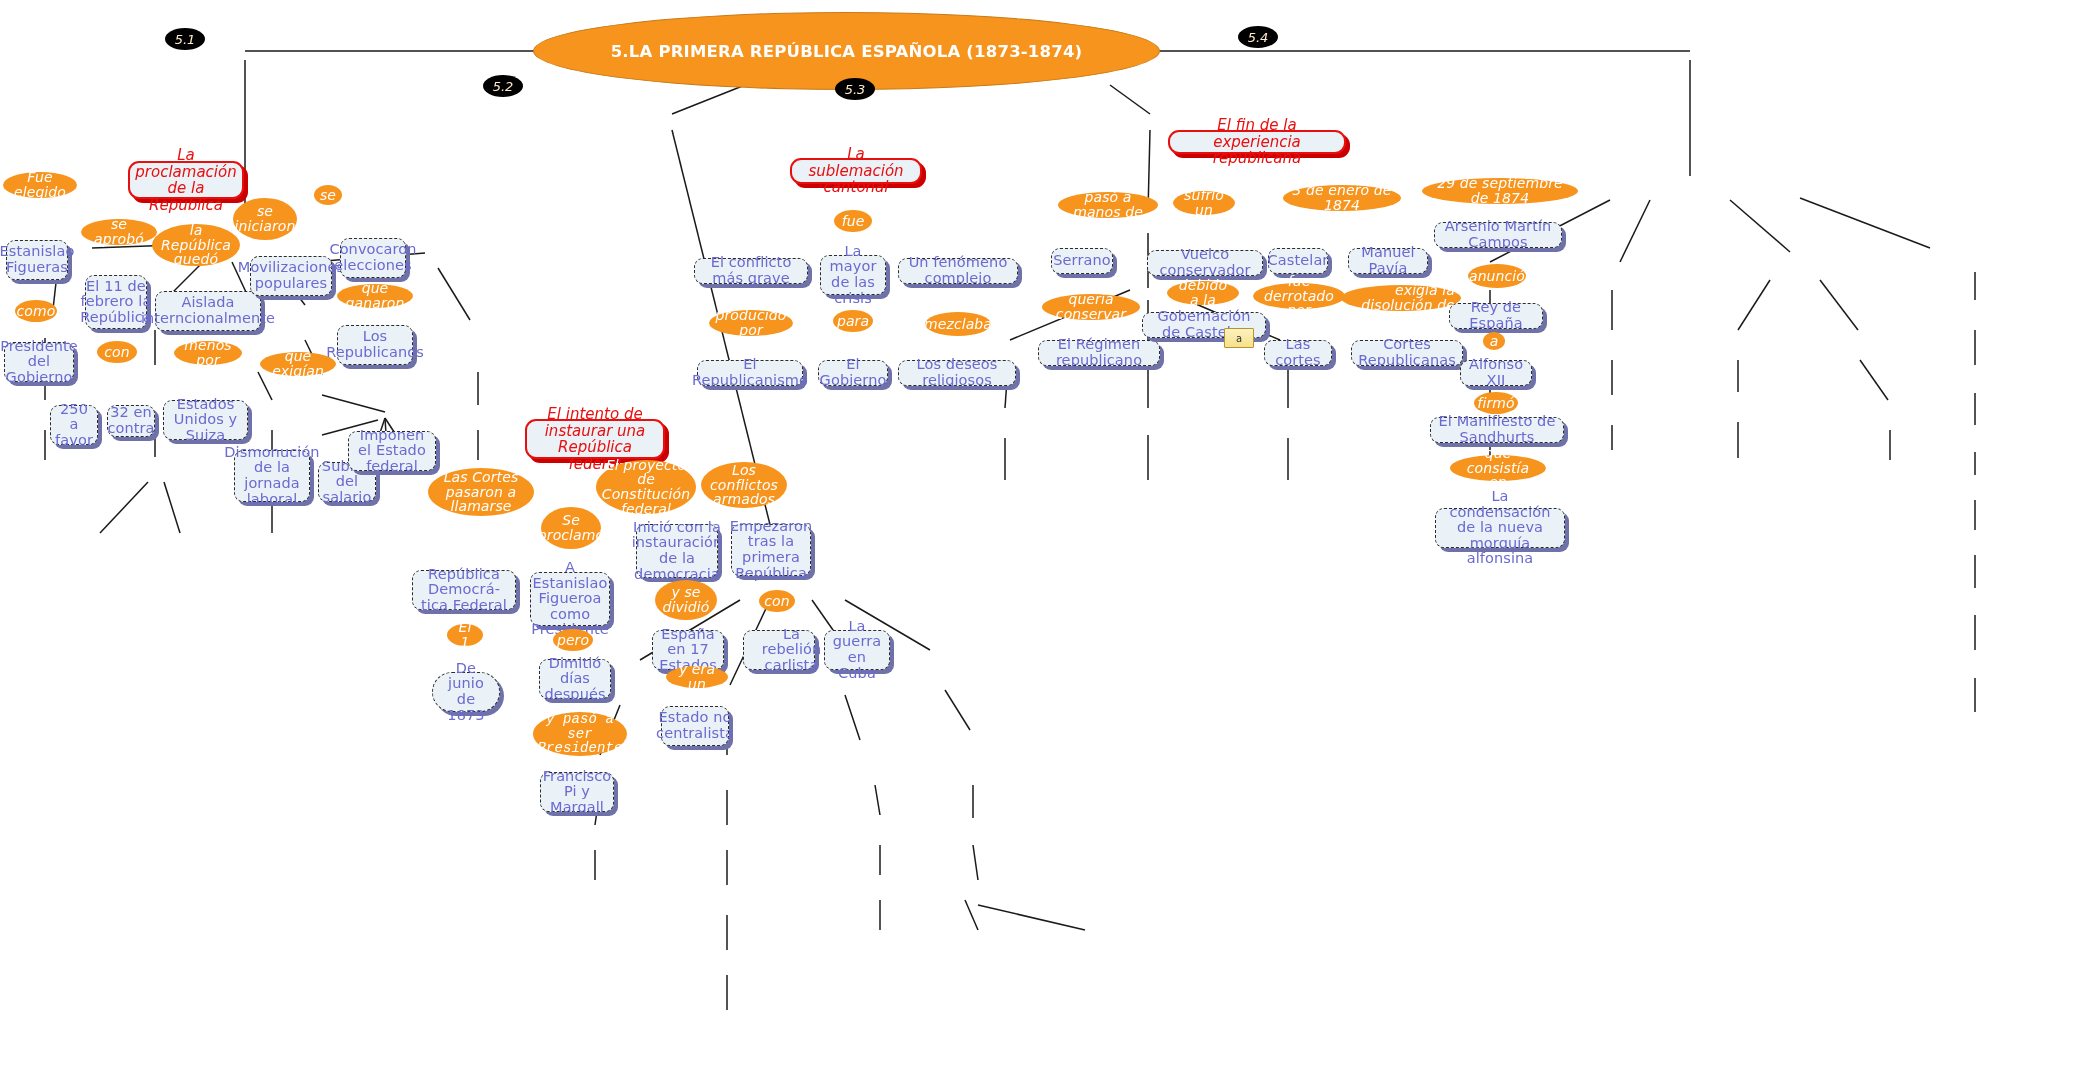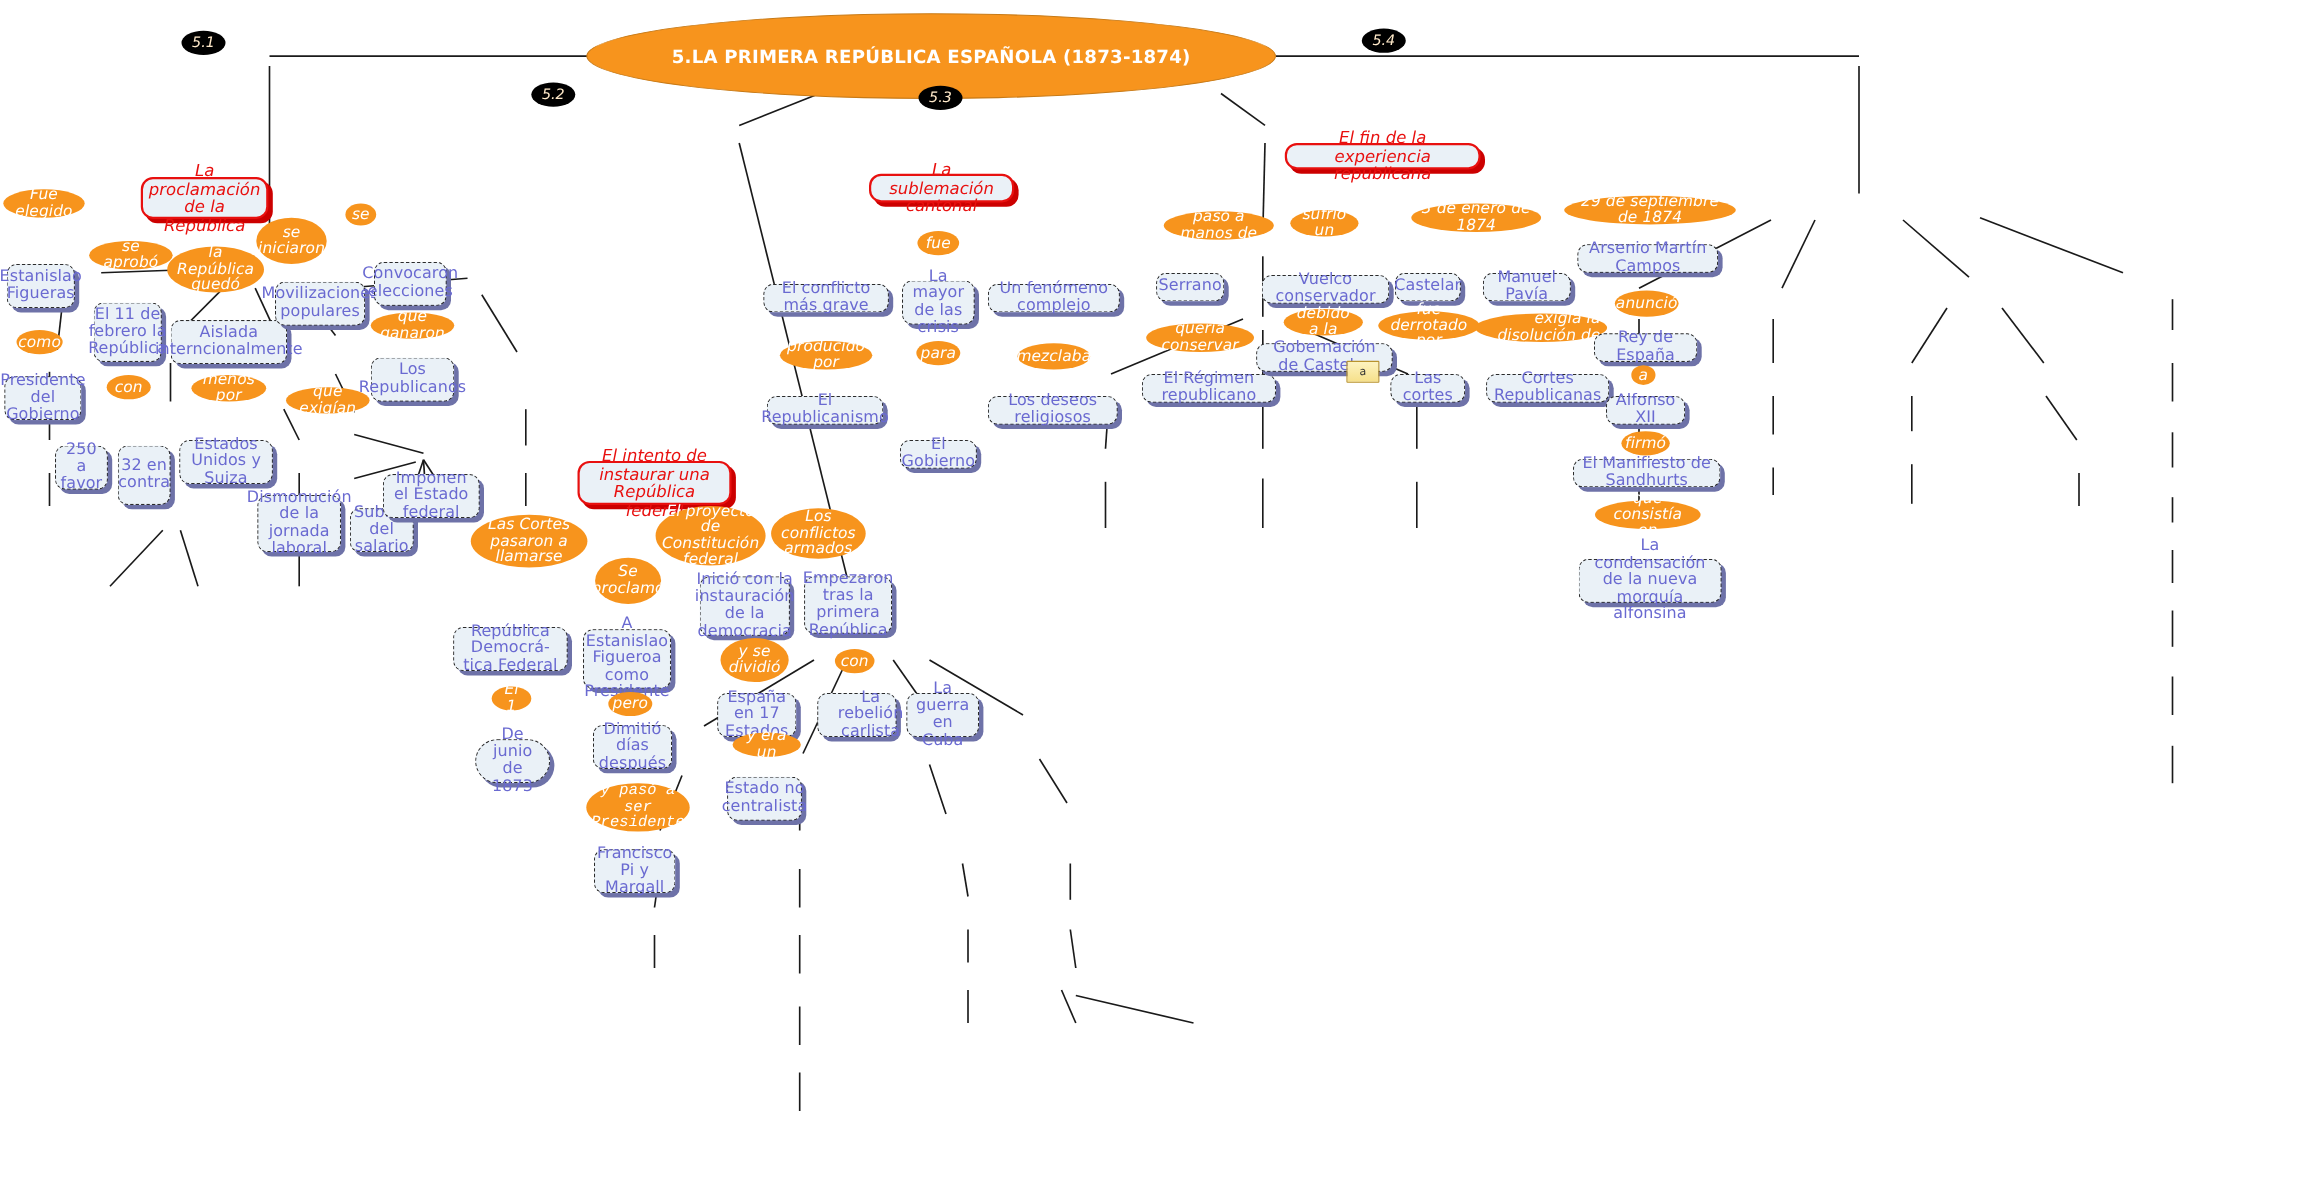--- a/index.html
+++ b/index.html
@@ -220,21 +220,21 @@
     </div>
   <div class="node concept" style="left:85px;top:275px;width:62px;height:54px;">
       <span>El 11 de febrero la República</span>
     </div>
   <div class="node link-el" style="left:97px;top:341px;width:40px;height:22px;">
       <span>con</span>
     </div>
   <div class="node concept" style="left:50px;top:405px;width:48px;height:40px;">
       <span>250 a favor</span>
     </div>
-  <div class="node concept" style="left:107px;top:405px;width:48px;height:54px;">
+  <div class="node concept" style="left:107px;top:405px;width:48px;height:32px;">
       <span>32 en contra</span>
     </div>
 
   <div class="node link-el" style="left:152px;top:224px;width:88px;height:42px;">
       <span>la República quedó</span>
     </div>
   <div class="node concept" style="left:155px;top:291px;width:106px;height:40px;">
       <span>Aislada interncionalmente</span>
     </div>
   <div class="node link-el" style="left:174px;top:341px;width:68px;height:24px;">
@@ -355,21 +355,21 @@
   <div class="node concept" style="left:697px;top:360px;width:106px;height:26px;">
       <span>El Republicanismo</span>
     </div>
 
   <div class="node concept" style="left:820px;top:255px;width:66px;height:40px;">
       <span>La mayor de las crisis</span>
     </div>
   <div class="node link-el" style="left:833px;top:310px;width:40px;height:22px;">
       <span>para</span>
     </div>
-  <div class="node concept" style="left:818px;top:360px;width:70px;height:26px;margin-top:40px;">
+  <div class="node concept" style="left:818px;top:360px;width:70px;height:26px;">
       <span>El Gobierno</span>
     </div>
 
   <div class="node concept" style="left:898px;top:258px;width:120px;height:26px;">
       <span>Un fenómeno complejo</span>
     </div>
   <div class="node link-el" style="left:925px;top:312px;width:66px;height:24px;">
       <span>mezclaba</span>
     </div>
   <div class="node concept" style="left:898px;top:360px;width:118px;height:26px;">

